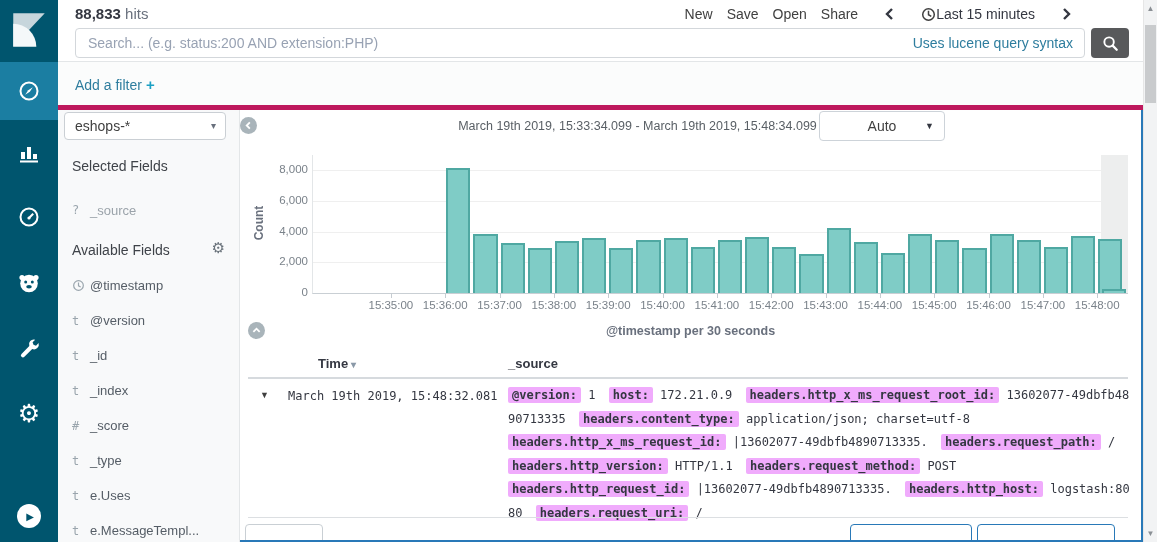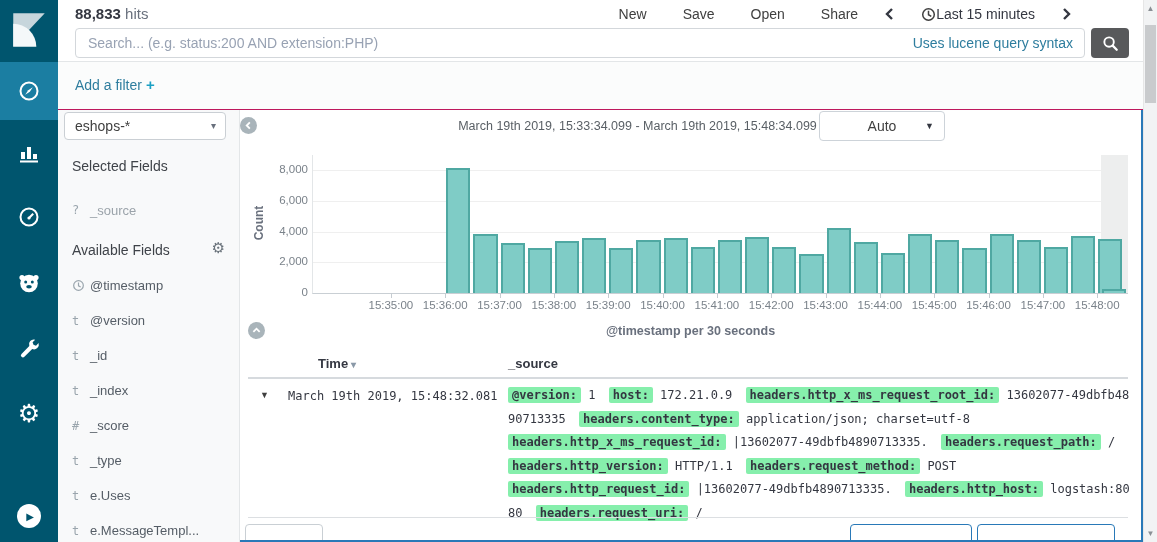--- a/index.html
+++ b/index.html
@@ -27,21 +27,21 @@
   .chev{display:flex;align-items:center;cursor:pointer;}
   .searchbox{position:absolute;left:17px;top:28px;width:1010px;height:40px;}
   .searchbox input{width:100%;height:30px;box-sizing:border-box;border:1px solid #D3D7DB;border-radius:4px;
                    padding:0 185px 0 12px;font-size:14px;font-family:"Liberation Sans",sans-serif;color:#343741;outline:none;}
   .searchbox input::placeholder{color:#98A2B3;}
   .lucene{position:absolute;right:12px;top:0;line-height:30px;font-size:14px;color:#2E7D9E;cursor:pointer;}
   .search-btn{position:absolute;left:1033px;top:28px;width:38px;height:30px;background:#58595B;border-radius:4px;
               display:flex;align-items:center;justify-content:center;cursor:pointer;}
 
   
-  .filterbar{position:absolute;left:58px;top:62px;width:1085px;height:48px;background:#FBFCFC;border-bottom:1px solid #be185d;box-sizing:border-box;}
+  .filterbar{position:absolute;left:58px;top:62px;width:1085px;height:48px;background:#FBFCFC;border-bottom:5px solid #be185d;box-sizing:border-box;}
   .addfilter{position:absolute;left:17px;top:14px;font-size:14px;color:#2E7D9E;cursor:pointer;}
   .addfilter .plus{color:#1BA0C4;font-weight:bold;margin-left:4px;font-size:15px;}
 
   
   .fieldbar{position:absolute;left:58px;top:110px;width:182px;height:432px;background:#F8F9FA;border-right:1px solid #E3E6E8;box-sizing:border-box;}
   .idx-select{position:absolute;left:6px;top:2px;width:162px;height:28px;background:#fff;border:1px solid #CACFD4;border-radius:4px;
               box-sizing:border-box;font-size:14px;color:#404040;line-height:26px;padding-left:10px;cursor:pointer;}
   .idx-caret{position:absolute;right:9px;top:0;font-size:10px;color:#69707D;line-height:26px;}
   .fheading{position:absolute;left:14px;font-size:14px;color:#3F4349;}
   .gear-sm{position:absolute;right:14px;top:130px;font-size:15px;color:#6A737B;cursor:pointer;line-height:1;}
@@ -79,21 +79,21 @@
 
   .th-time{position:absolute;left:50px;top:246px;font-size:13px;font-weight:bold;color:#343741;cursor:pointer;margin-left:28px;}
   .th-time .sort{font-size:10px;color:#8A99A8;margin-left:3px;}
   .th-source{position:absolute;left:268px;top:246px;font-size:13px;font-weight:bold;color:#343741;}
   .thead-line{position:absolute;left:8px;right:13px;top:267px;height:2px;background:#D6DADE;}
 
   .row-caret{position:absolute;left:20px;top:280px;font-size:9px;color:#404040;cursor:pointer;}
   .row-time{position:absolute;left:48px;top:279px;font-family:"DejaVu Sans Mono",monospace;font-size:12px;color:#343741;}
   .row-source{position:absolute;left:268px;top:274px;width:622px;font-family:"DejaVu Sans Mono",monospace;
               font-size:12px;line-height:23.6px;color:#343741;word-break:break-all;}
-  .badge{background:#86efac;border-radius:2px;padding:1px 4px;font-weight:bold;white-space:nowrap;}
+  .badge{background:#f0abfc;border-radius:2px;padding:1px 4px;font-weight:bold;white-space:nowrap;}
   .val{margin-right:6px;}
 
   .row-divider{position:absolute;left:8px;right:13px;top:407px;height:1px;background:#DCDFE2;}
   .tab-partial{position:absolute;left:5px;top:414px;width:78px;height:22px;background:#fff;border:1px solid #C9CFD4;
                border-radius:4px 4px 0 0;box-sizing:border-box;cursor:pointer;}
   .doc-btn{position:absolute;top:414px;height:20px;background:#fff;border:1px solid #2979B8;border-radius:4px;box-sizing:border-box;cursor:pointer;}
   #btn-surrounding{left:610px;width:122px;}
   #btn-single{left:737px;width:138px;}
 
   
@@ -158,21 +158,21 @@
       <span>▶</span>
     </div>
   </div>
 
   <div class="header">
     <div class="hits">
       <b>88,833</b>
       <span>hits</span>
     </div>
     <div class="actions">
-      <span id="action-links" style="display:flex;gap:36px;">
+      <span id="action-links" style="display:flex;gap:14px;">
           <span class="action-link">New</span>
           <span class="action-link">Save</span>
           <span class="action-link">Open</span>
           <span class="action-link">Share</span>
         </span>
       <span class="chev">
         <svg width="11" height="14" viewBox="0 0 11 14">
           <polyline points="8,2 3,7 8,12" fill="none" stroke="#343741" stroke-width="2.4"></polyline>
         </svg>
       </span>

